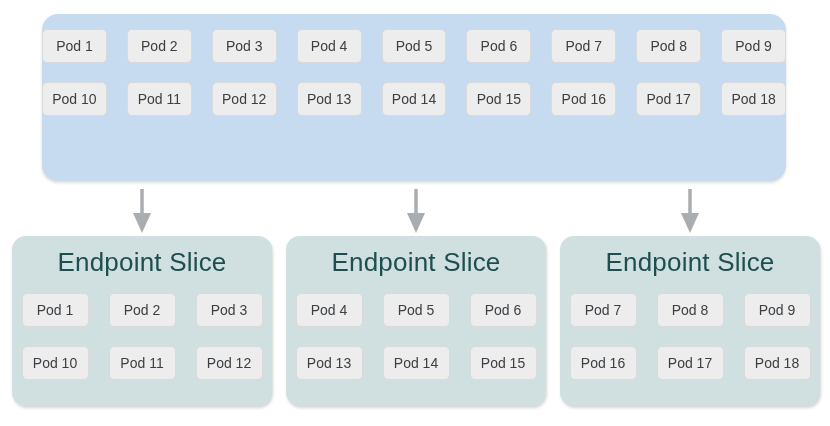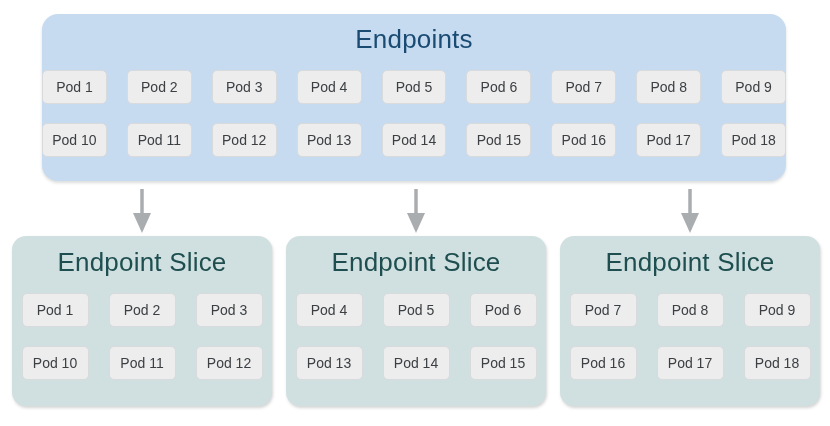--- a/index.html
+++ b/index.html
@@ -93,21 +93,20 @@
   .slice-1 { left: 12px; }
   .slice-2 { left: 286px; }
   .slice-3 { left: 560px; }
 </style>
 </head>
 <body>
 
 <div class="canvas">
 
   <div class="endpoints-box">
-    <div class="box-title">Endpoints</div>
     <div class="pods">
         <div class="pod-row">
           <div class="pod">Pod 1</div>
           <div class="pod">Pod 2</div>
           <div class="pod">Pod 3</div>
           <div class="pod">Pod 4</div>
           <div class="pod">Pod 5</div>
           <div class="pod">Pod 6</div>
           <div class="pod">Pod 7</div>
           <div class="pod">Pod 8</div>

